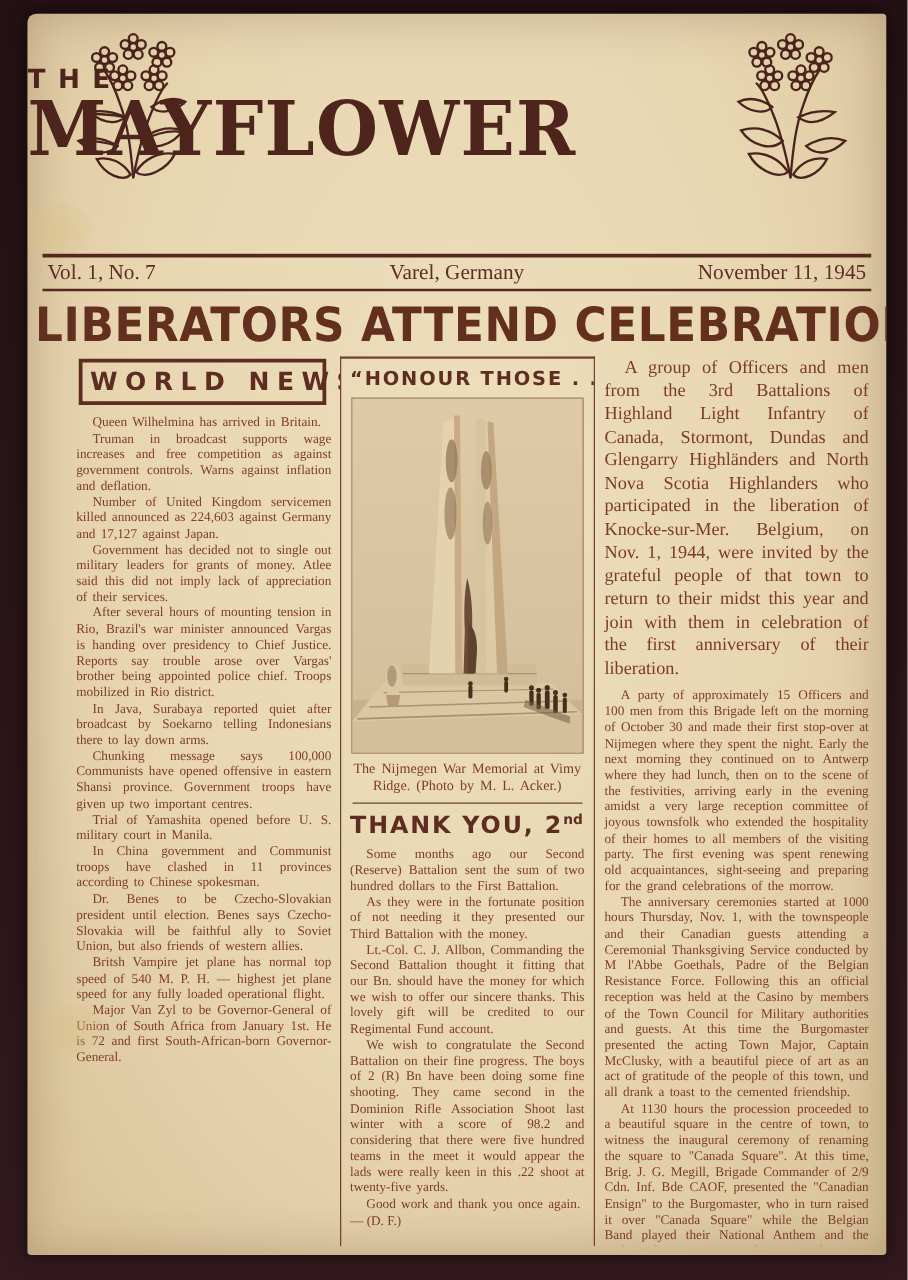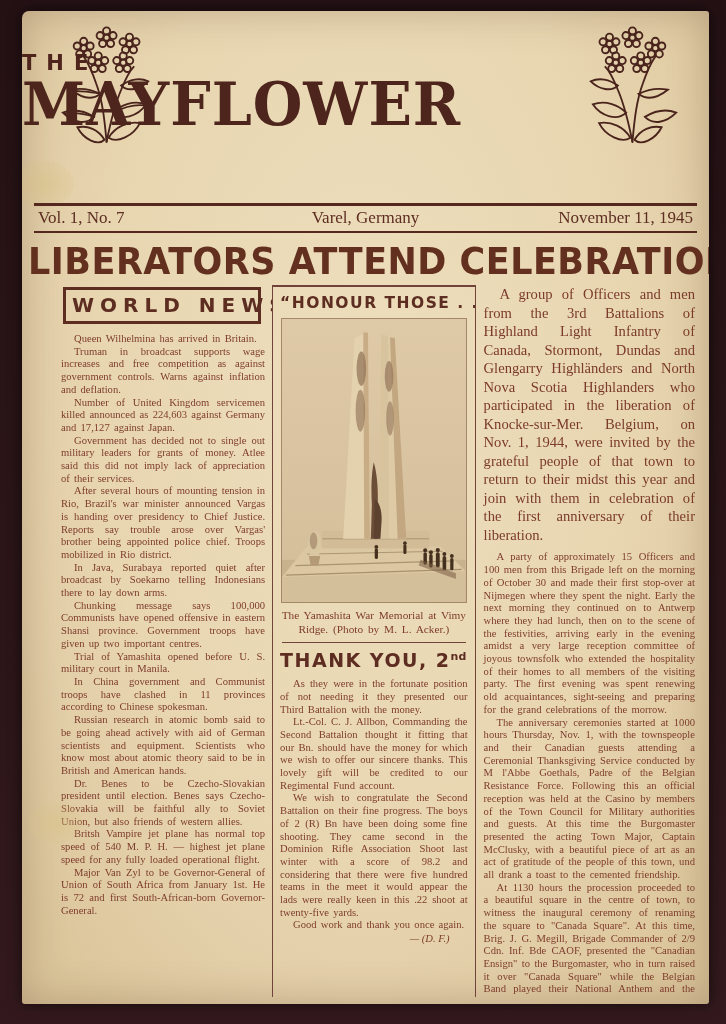--- a/index.html
+++ b/index.html
@@ -80,21 +80,21 @@
   .photo-caption{
     font-size:11.3px;line-height:1.25;text-align:center;color:#7e3c2c;
     margin:5px 0 6px 0;word-spacing:2px;
   }
   .mid-rule{border:none;border-top:1.5px solid #70443a;margin:0 2px 6px 2px;}
   .thankyou-title{
     font-family:"DejaVu Sans", sans-serif;font-weight:800;font-size:19px;
     letter-spacing:1.5px;color:#5d2d22;text-align:center;margin:2px 0 7px 0;white-space:nowrap;
   }
   .thankyou-title sup{font-size:11px;letter-spacing:0;}
-  .signoff{font-size:10.6px;text-align:right;padding-right:18px;margin:1px 0 0 0;color:#7e3c2c;font-style:italic;}
+  .signoff{font-size:10.6px;padding-right:18px;margin:1px 0 0 0;color:#7e3c2c;}
 
   .lead p{margin:0;text-align:justify;text-indent:16px;
     font-size:14.6px;line-height:1.27;word-spacing:2px;color:#7b3a2a;}
   .orn-stroke-thin{fill:none;stroke:#4a241c;stroke-width:1.8;stroke-linecap:round;}
 </style>
 </head>
 <body>
 
 <div class="paper">
   <div class="stain s1"></div>
@@ -234,21 +234,20 @@
       <div class="body-text">
           <p>Queen Wilhelmina has arrived in Britain.</p>
           <p>Truman in broadcast supports wage increases and free competition as against government controls.  Warns against inflation and deflation.</p>
           <p>Number of United Kingdom servicemen killed announced as 224,603 against Germany and 17,127 against Japan.</p>
           <p>Government has decided not to single out military leaders for grants of money. Atlee said this did not imply lack of appreciation of their services.</p>
           <p>After several hours of mounting tension in Rio, Brazil's war minister announced Vargas is handing over presidency to Chief Justice.  Reports say trouble arose over Vargas' brother being appointed police chief.  Troops mobilized in Rio district.</p>
           <p>In Java, Surabaya reported quiet after broadcast by Soekarno telling Indonesians there to lay down arms.</p>
           <p>Chunking message says 100,000 Communists have opened offensive in eastern Shansi province.  Government troops have given up two important centres.</p>
           <p>Trial of Yamashita opened before U. S. military court in Manila.</p>
           <p>In China government and Communist troops have clashed in 11 provinces according to Chinese spokesman.</p>
-          <p>Russian research in atomic bomb said to be going ahead actively with aid of German scientists and equipment.  Scientists who know most about atomic theory said to be in British and American hands.</p>
           <p>Dr. Benes to be Czecho-Slovakian president until election.  Benes says Czecho-Slovakia will be faithful ally to Soviet Union, but also friends of western allies.</p>
           <p>Britsh Vampire jet plane has normal top speed of 540 M. P. H. — highest jet plane speed for any fully loaded operational flight.</p>
           <p>Major Van Zyl to be Governor-General of Union of South Africa from January 1st. He is 72 and first South-African-born Governor-General.</p>
         </div>
     </div>
 
     <div class="col mid">
       <div class="honour-title">“HONOUR THOSE . . .”</div>
 
       <div class="photo-frame">
@@ -301,27 +300,28 @@
             <circle cx="163" cy="241.8" r="2.2"></circle>
             <rect x="168" y="248" width="3.8" height="15" rx="1.7"></rect>
             <circle cx="169.9" cy="245.8" r="2.1"></circle>
             <rect x="176" y="250" width="3.4" height="13" rx="1.6"></rect>
             <circle cx="177.7" cy="248" r="2"></circle>
           </g>
           <path d="M145 252 L 182 266 L 182 272 L 143 258 Z" fill="#7a5c42" opacity="0.55"></path>
         </svg>
       </div>
 
-      <div class="photo-caption">The Yamashita War Memorial at Vimy Ridge.  (Photo by M. L. Acker.)</div>
+      <div class="photo-caption">The Nijmegen War Memorial at Vimy Ridge.  (Photo by M. L. Acker.)</div>
 
       <hr class="mid-rule">
 
       <div class="thankyou-title"><span>THANK YOU, 2</span><sup>nd</sup><span> BN!</span></div>
 
       <div class="body-text">
+          <p>Some months ago our Second (Reserve) Battalion sent the sum of two hundred dollars to the First Battalion.</p>
           <p>As they were in the fortunate position of not needing it they presented our Third Battalion with the money.</p>
           <p>Lt.-Col. C. J. Allbon, Commanding the Second Battalion thought it fitting that our Bn. should have the money for which we wish to offer our sincere thanks. This lovely gift will be credited to our Regimental Fund account.</p>
           <p>We wish to congratulate the Second Battalion on their fine progress.  The boys of 2 (R) Bn have been doing some fine shooting.  They came second in the Dominion Rifle Association Shoot last winter with a score of 98.2 and considering that there were five hundred teams in the meet it would appear the lads were really keen in this .22 shoot at twenty-five yards.</p>
           <p>Good work and thank you once again.</p>
         </div>
       <div class="signoff">— (D. F.)</div>
 
     </div>
 
     <div class="col right">

